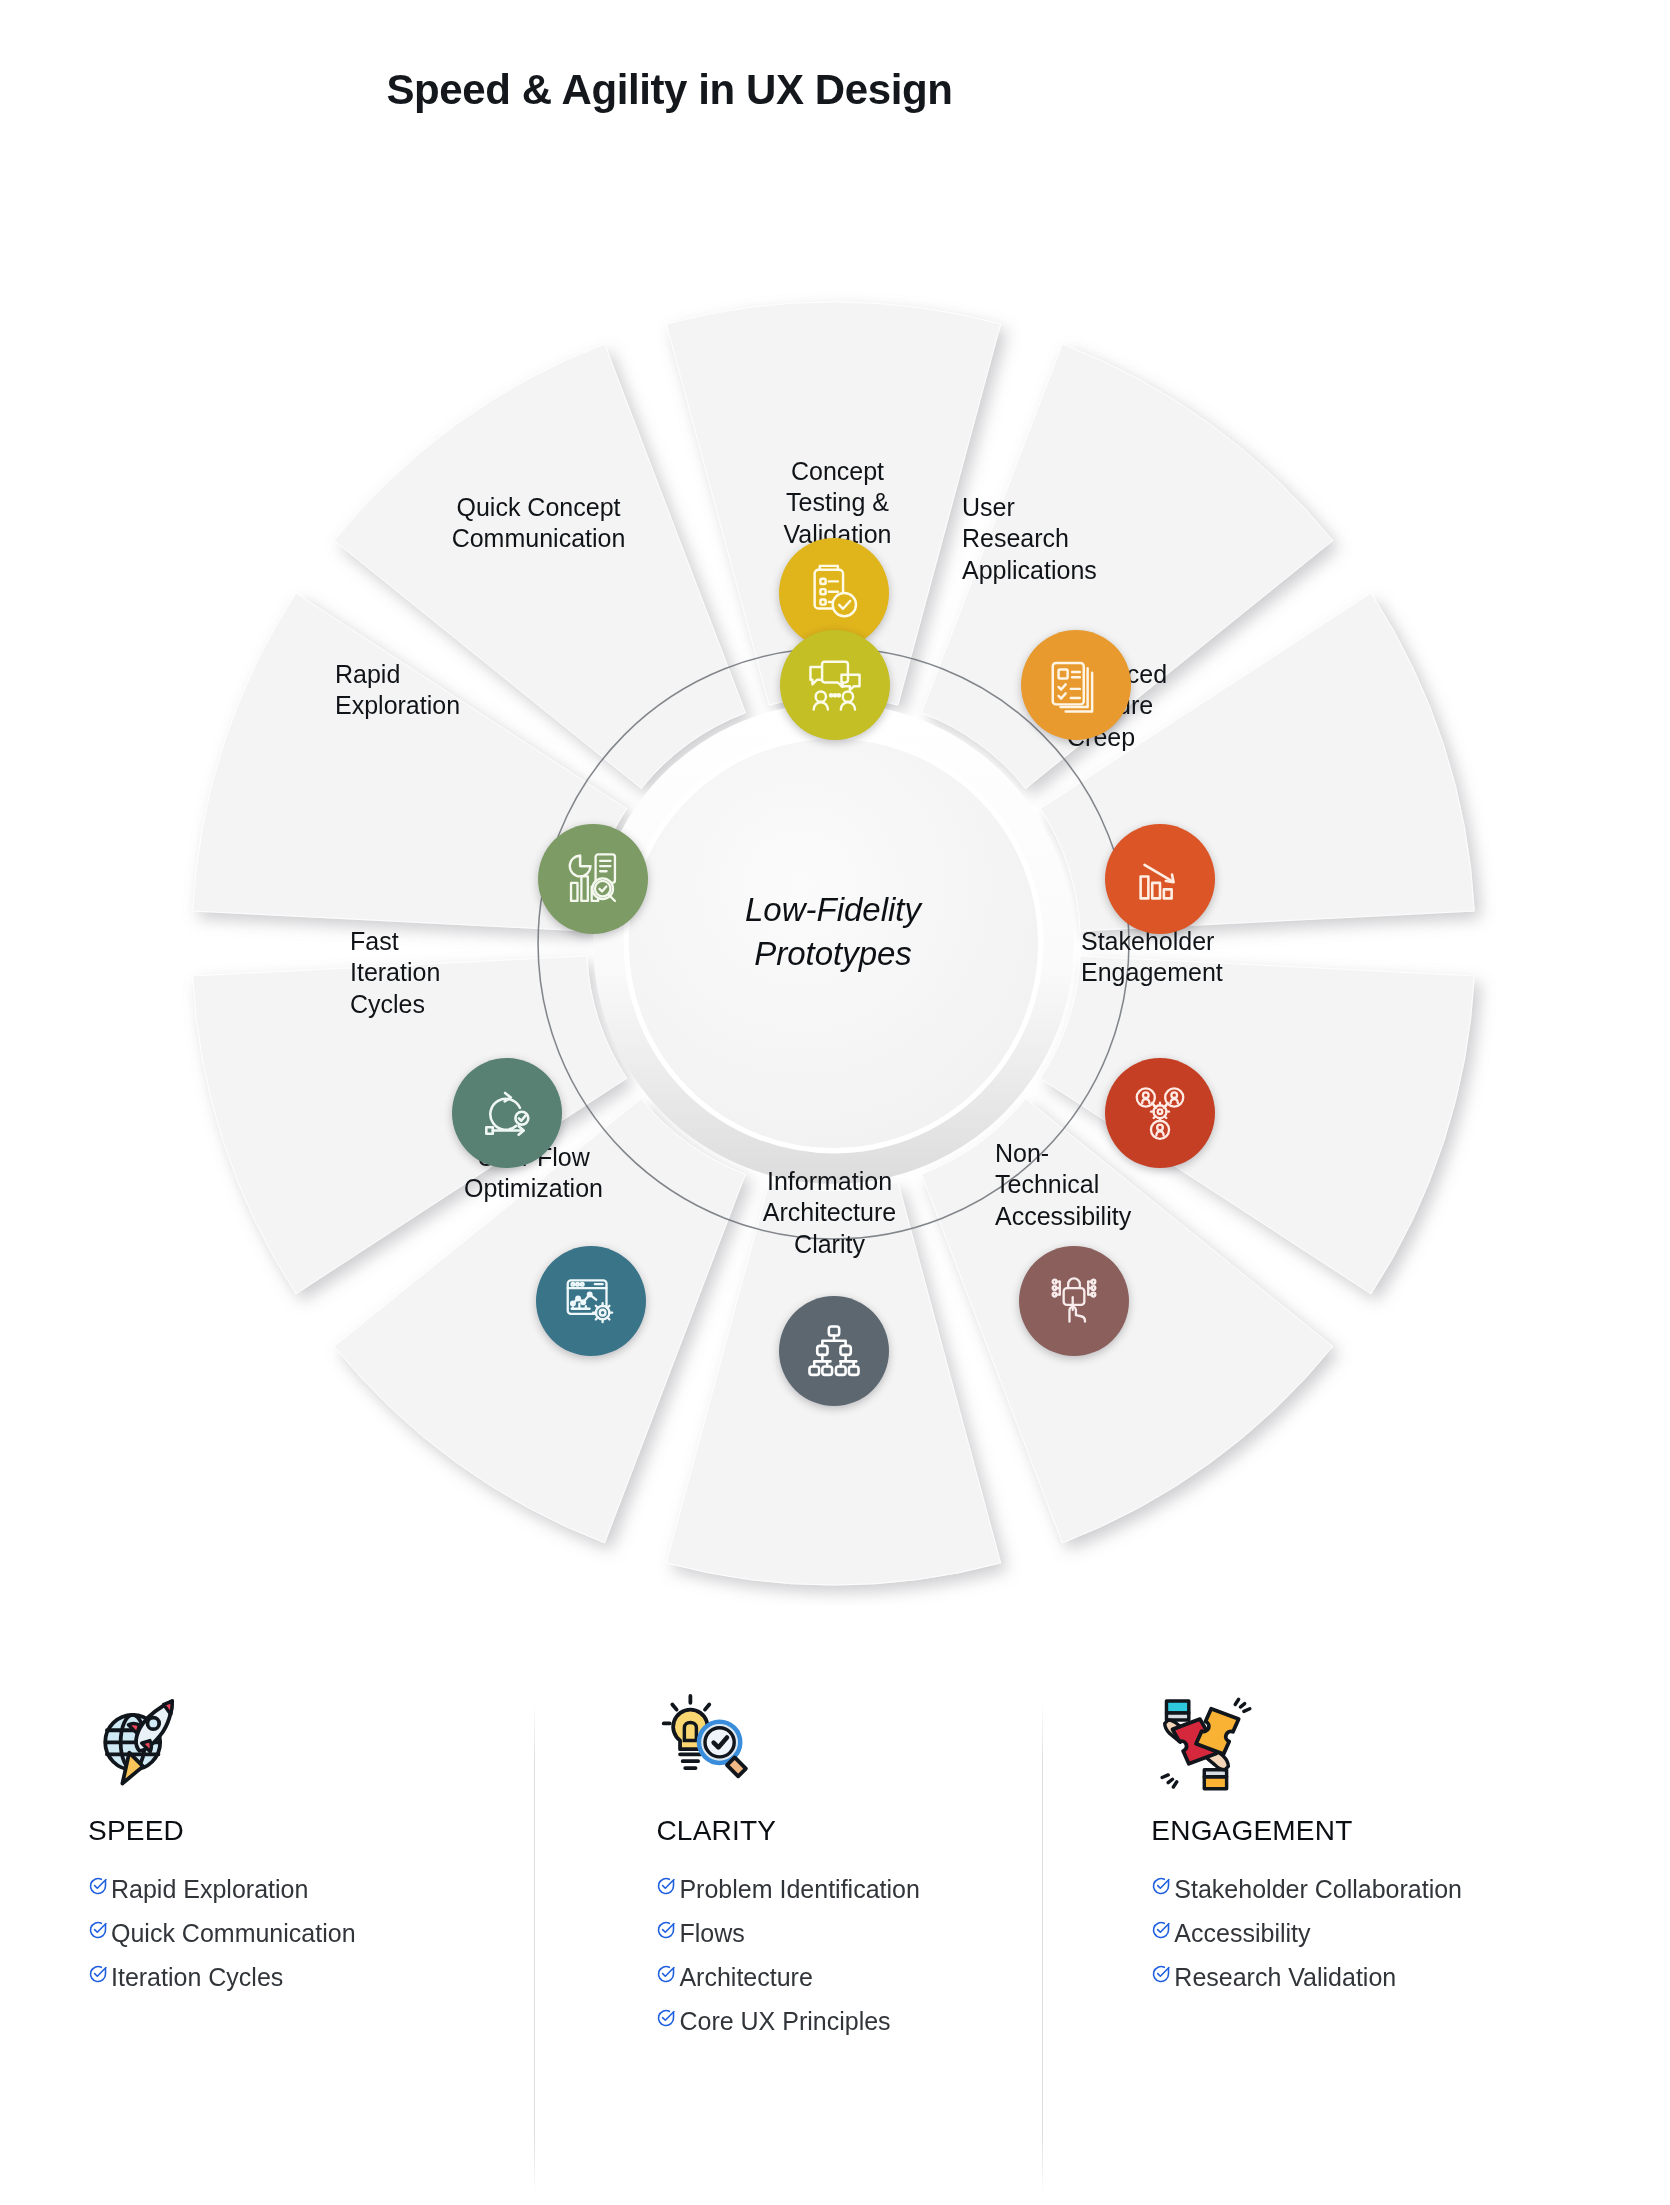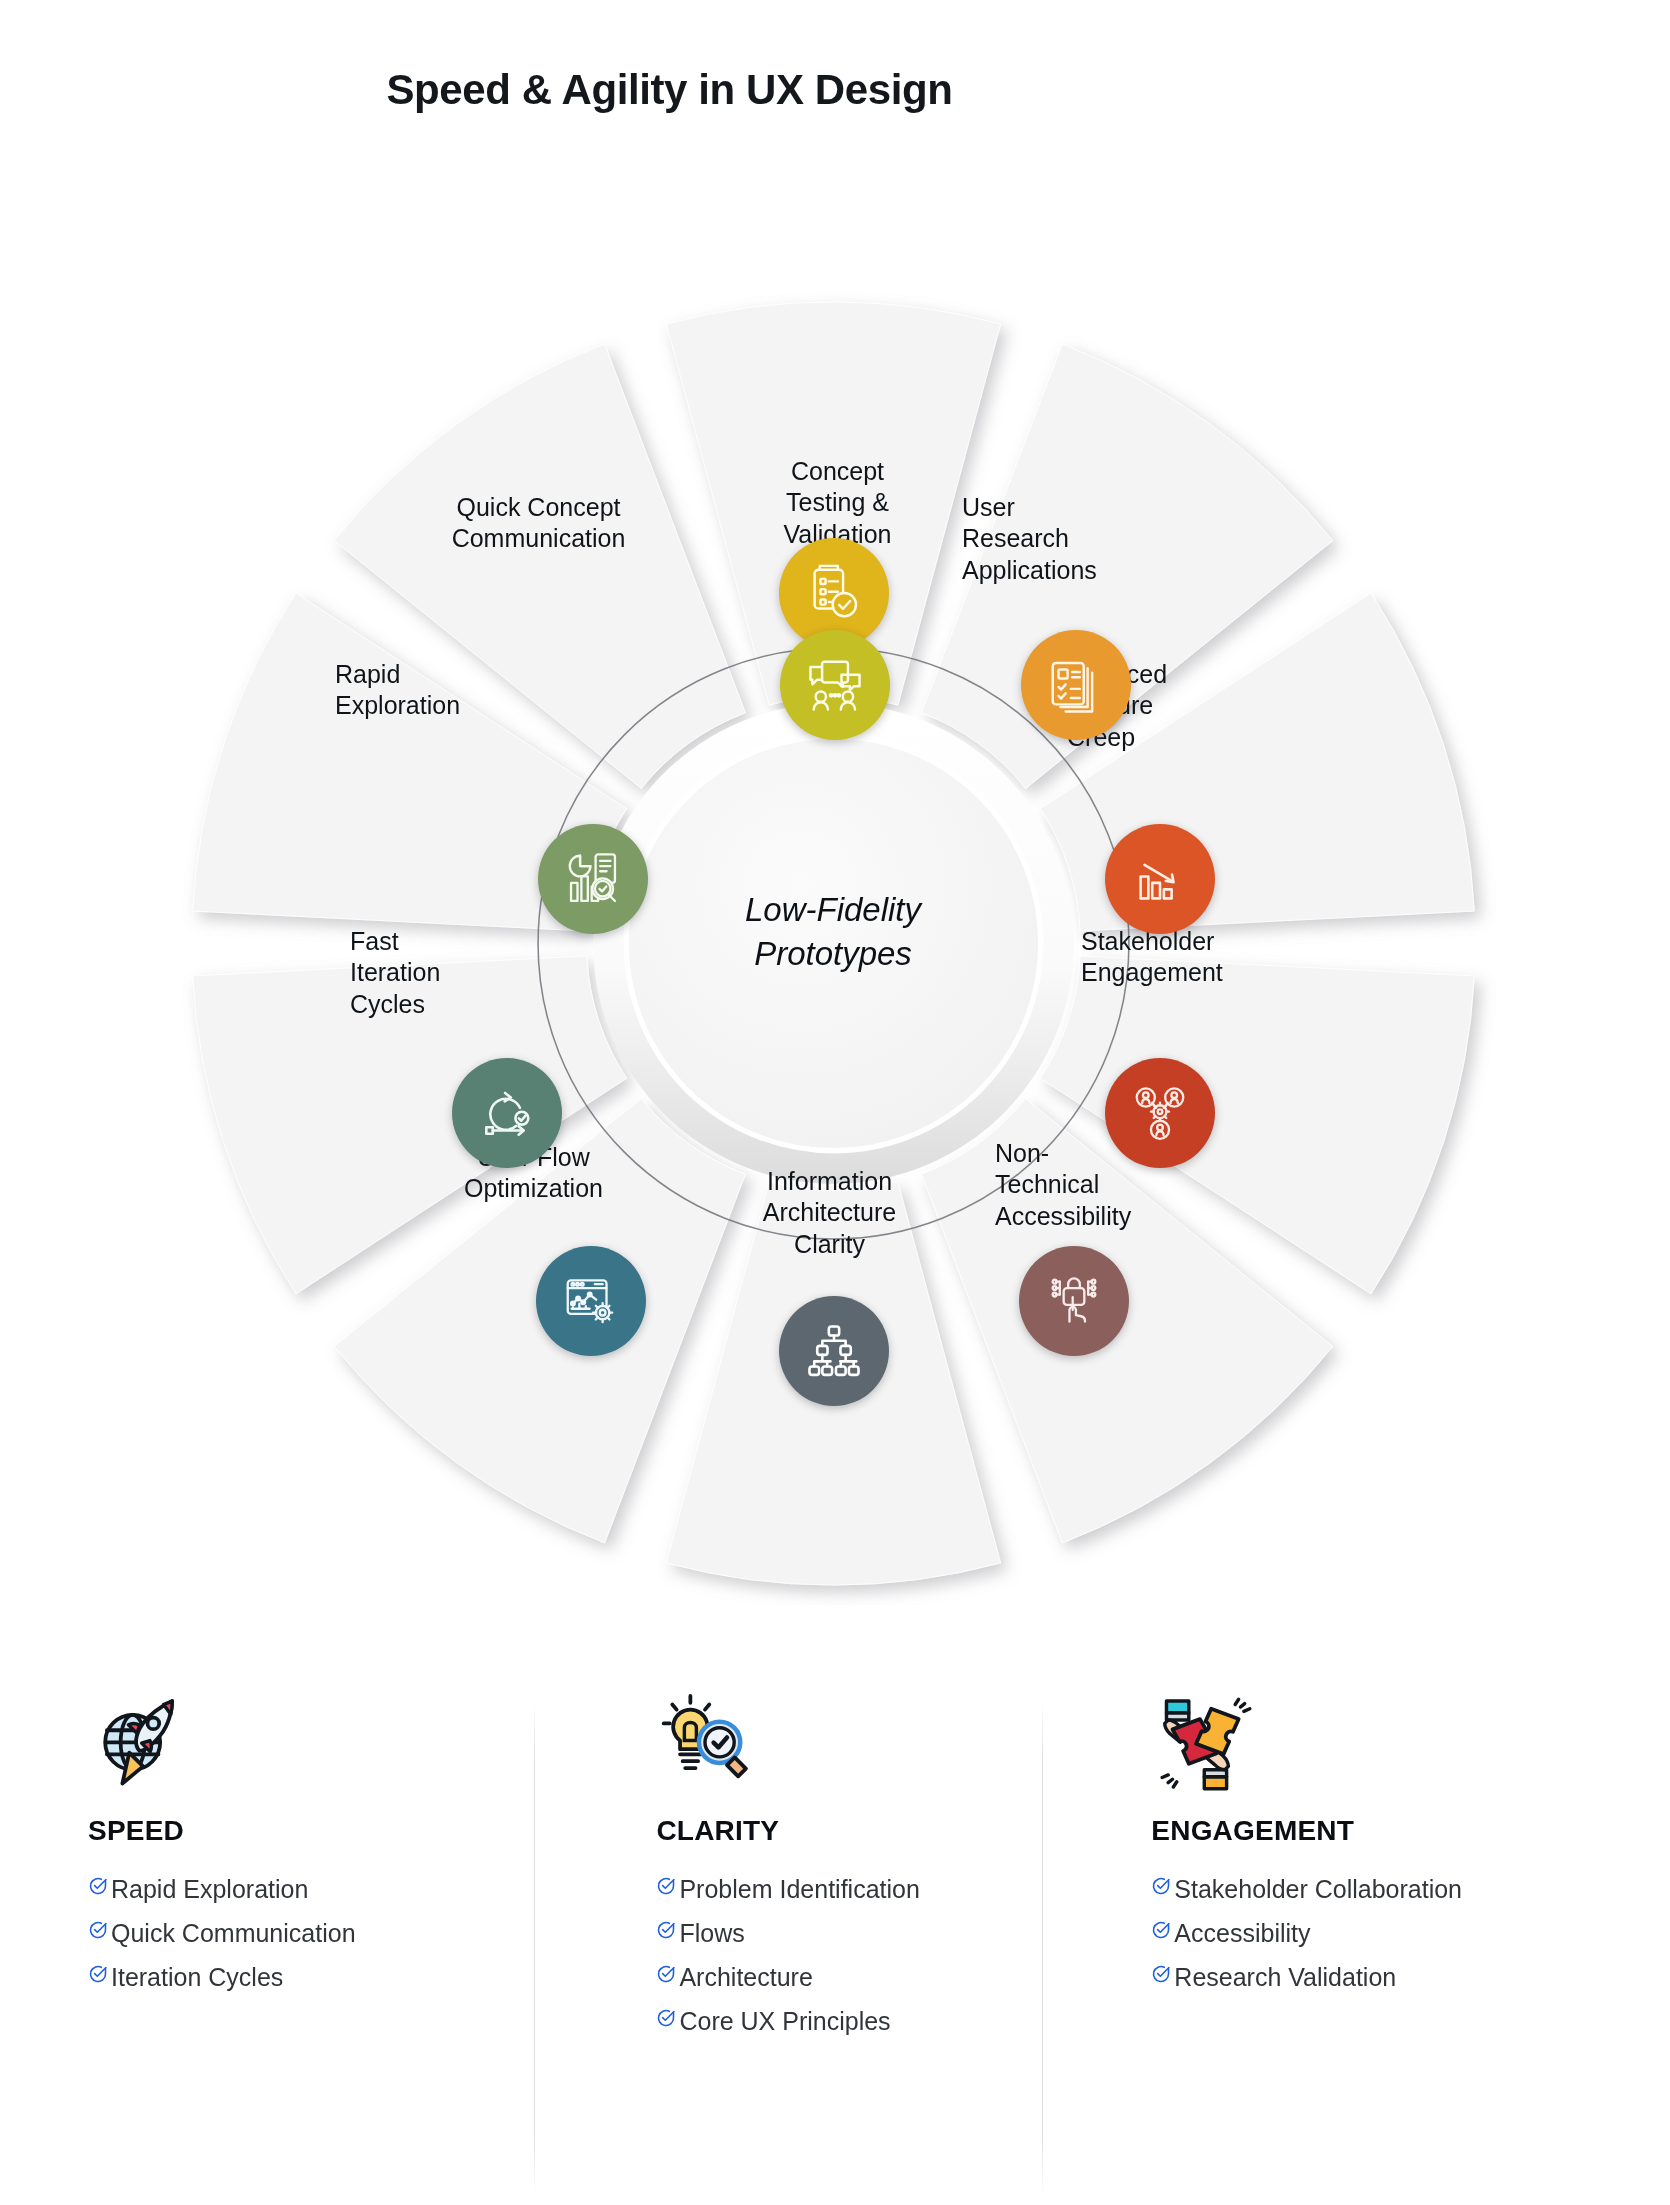--- a/index.html
+++ b/index.html
@@ -99,21 +99,21 @@
   .col-divider {
     position: absolute;
     top: 13.2px;
     width: 1.3px;
     height: 494px;
     background: linear-gradient(to bottom, rgba(0,0,0,0.0), rgba(0,0,0,0.13) 12%, rgba(0,0,0,0.13) 88%, rgba(0,0,0,0.0));
   }
   .col-icon { height: 110px; margin-bottom: 16px; display: flex; align-items: flex-end; }
   .col-title {
     font-size: 28px;
-    font-weight: 700;
+    font-weight: 400;
     color: #0b0e12;
     letter-spacing: 0.2px;
     margin-bottom: 25.6px;
   }
   .bullet {
     display: flex;
     align-items: flex-start;
     margin-bottom: 11.5px;
   }
   .bullet .chk { flex: 0 0 auto; width: 23px; padding-top: 3.5px; }

